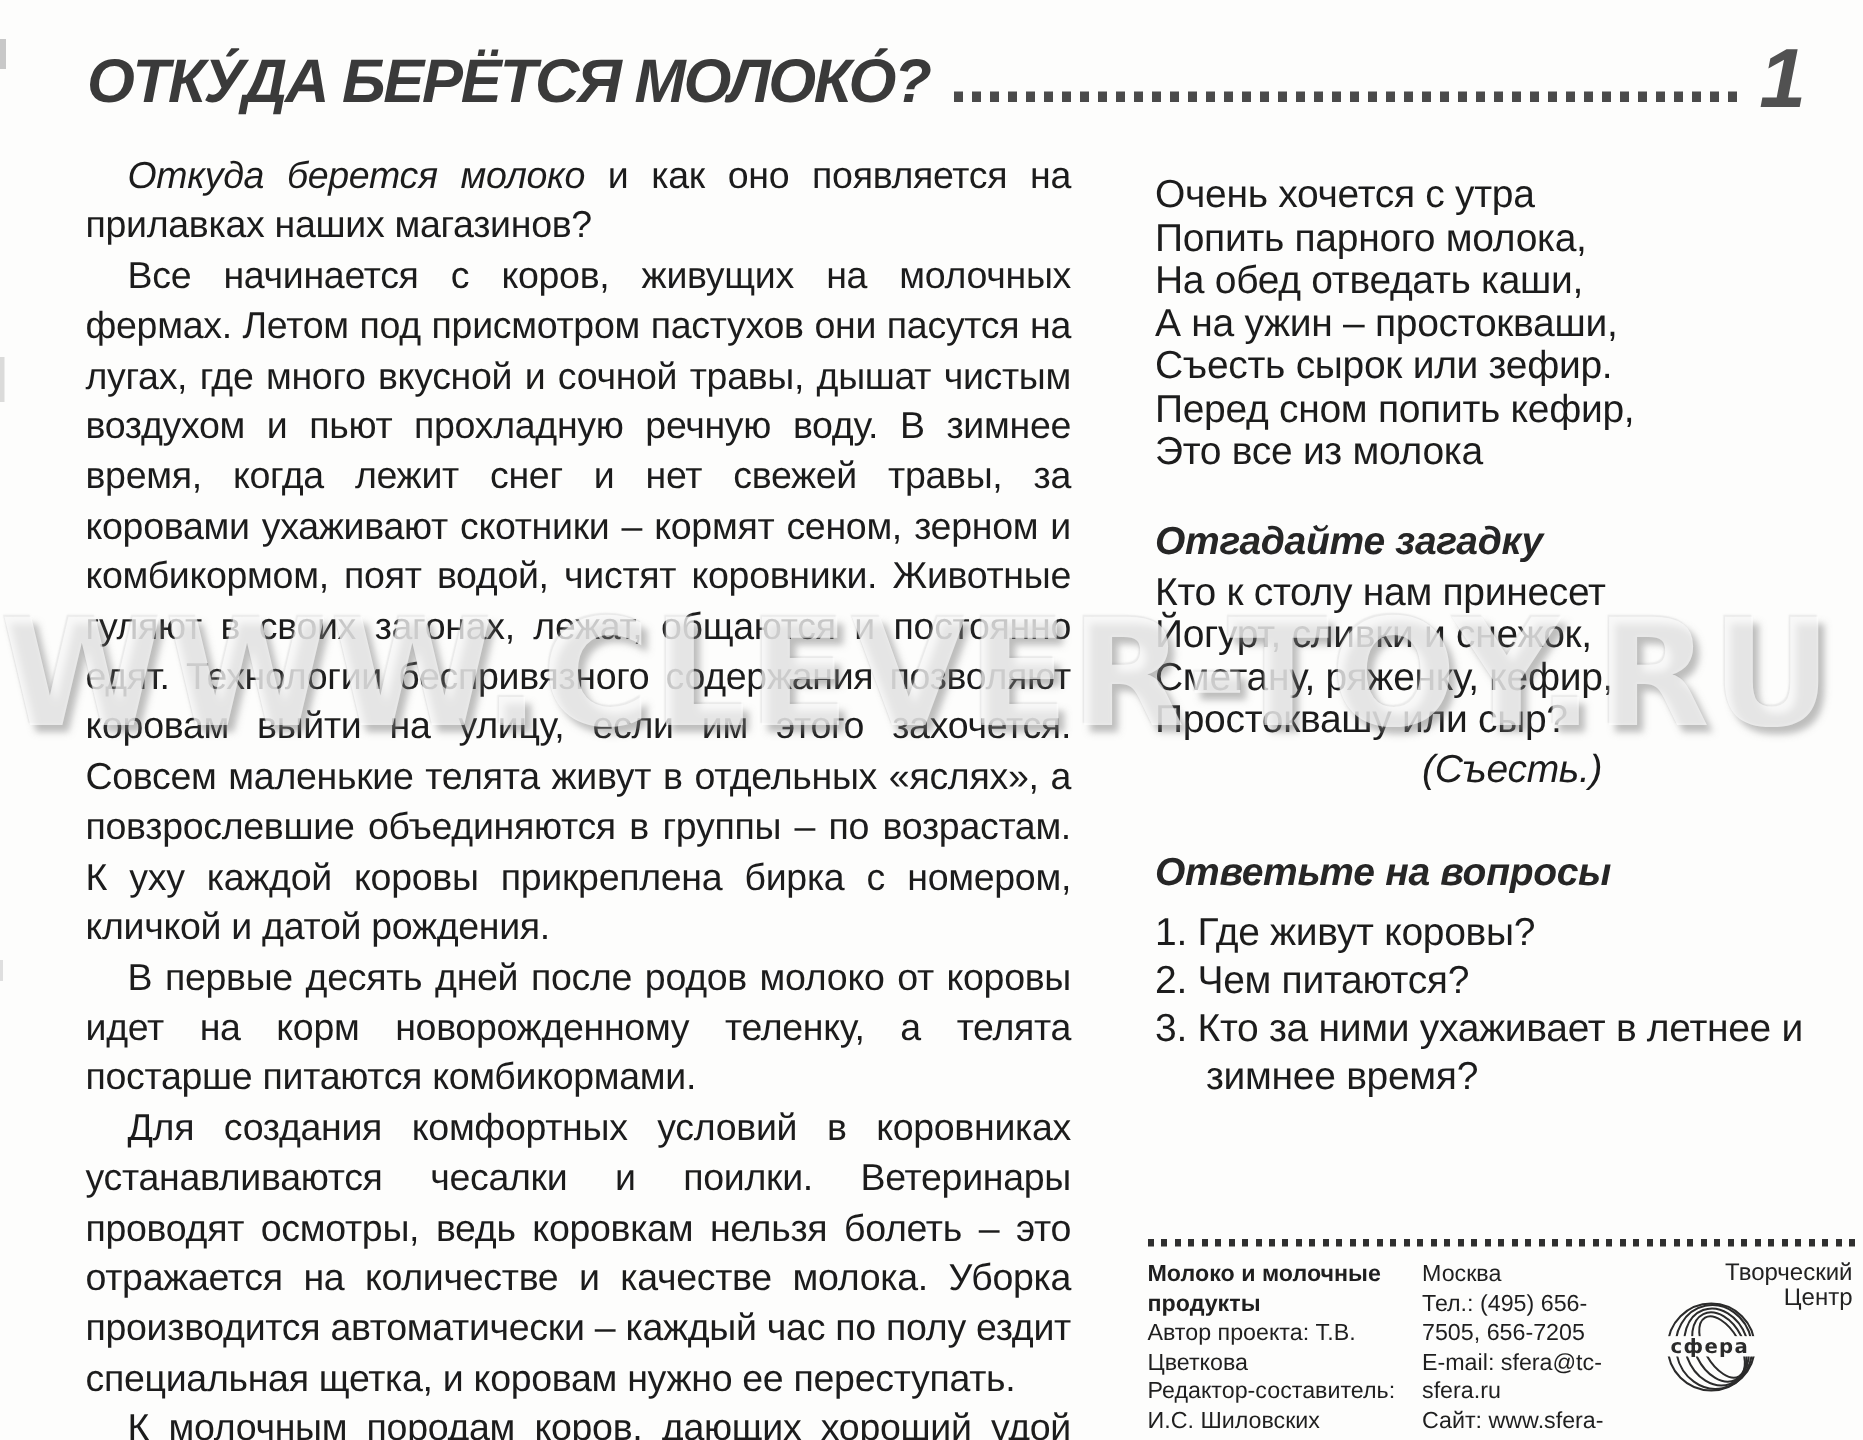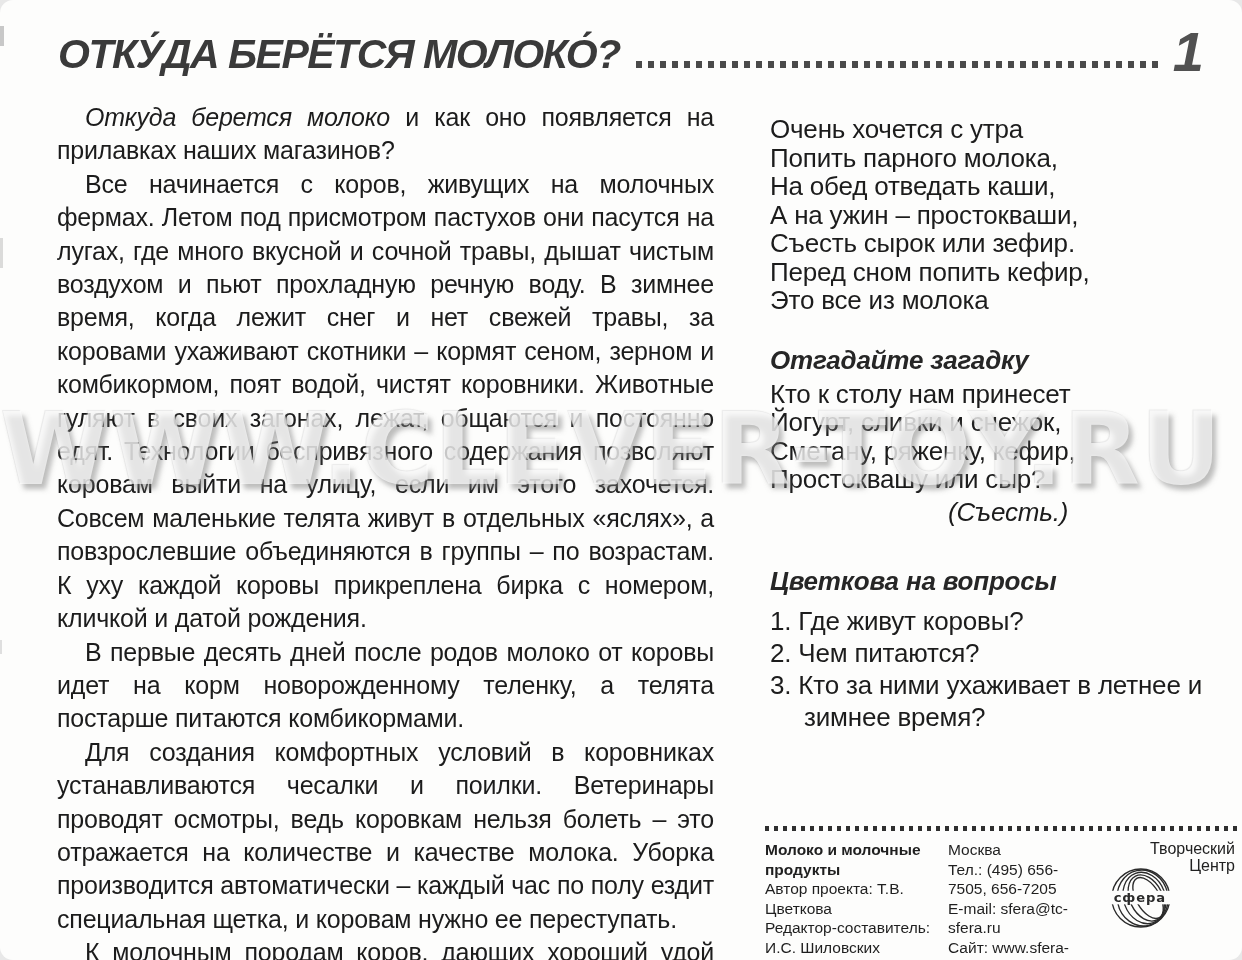--- a/index.html
+++ b/index.html
@@ -3,21 +3,20 @@
 <meta charset="utf-8">
 <style>
   html,body{margin:0;padding:0;background:#e8e8e8;}
   .page{
     position:relative;
     width:1242px;height:960px;
     background:#fdfdfc;
     overflow:hidden;
     font-family:"Liberation Sans", sans-serif;
     color:#1c1c1c;
-    border-radius:13px;
   }
 
   
   .title-row{
     position:absolute;left:58px;top:30px;right:38px;
     display:flex;align-items:flex-end;
   }
   .page-title{
     font-size:41px;font-weight:bold;font-style:italic;
     letter-spacing:-1.5px;color:#3a3a3a;white-space:nowrap;
@@ -135,21 +134,21 @@
 
     <div class="sec-heading riddle-heading">Отгадайте загадку</div>
     <div class="riddle">
       <div class="riddle-line">Кто к столу нам принесет</div>
       <div class="riddle-line">Йогурт, сливки и снежок,</div>
       <div class="riddle-line">Сметану, ряженку, кефир,</div>
       <div class="riddle-line">Простоквашу или сыр?</div>
       <div class="riddle-answer">(Съесть.)</div>
     </div>
 
-    <div class="sec-heading questions-heading">Цветкова на вопросы</div>
+    <div class="sec-heading questions-heading">Ответьте на вопросы</div>
     <div class="questions">
       <div class="question-item">1. Где живут коровы?</div>
       <div class="question-item">2. Чем питаются?</div>
       <div class="question-item">3. Кто за ними ухаживает в летнее и зимнее время?</div>
     </div>
   </div>
 
   <div class="footer">
     <div class="footer-dots"></div>
     <div class="footer-cols">

